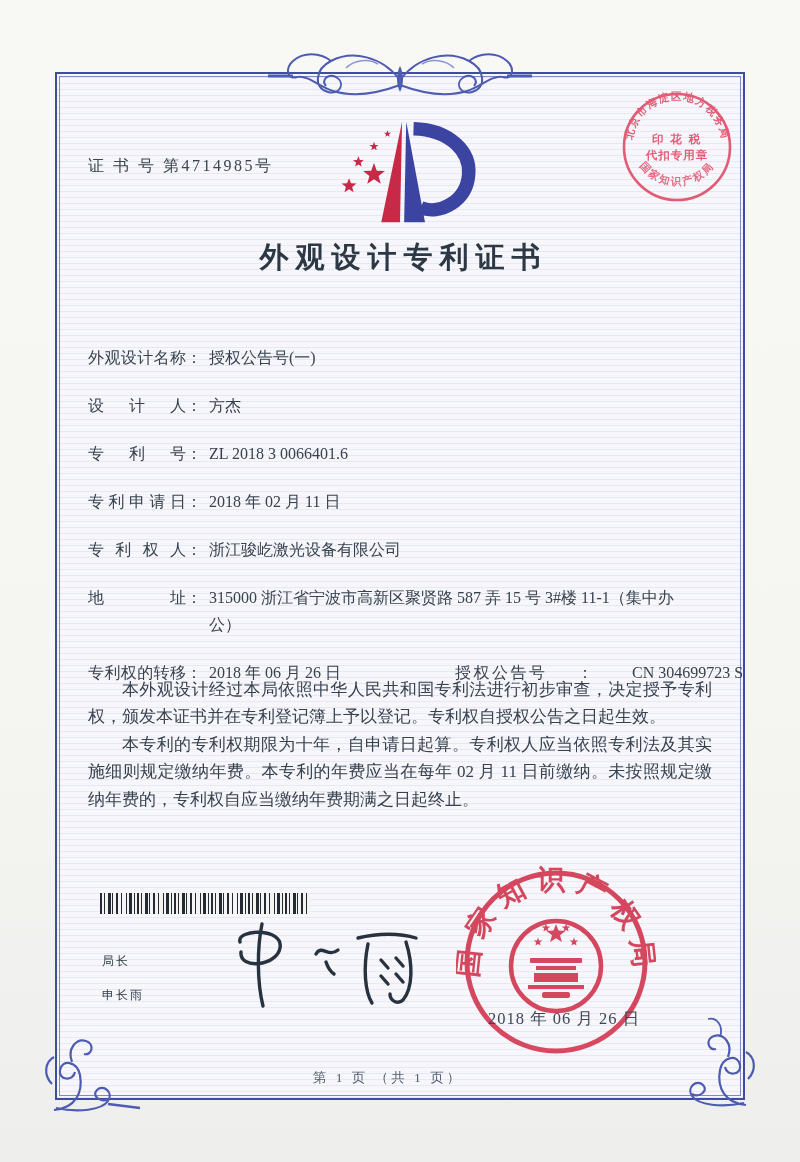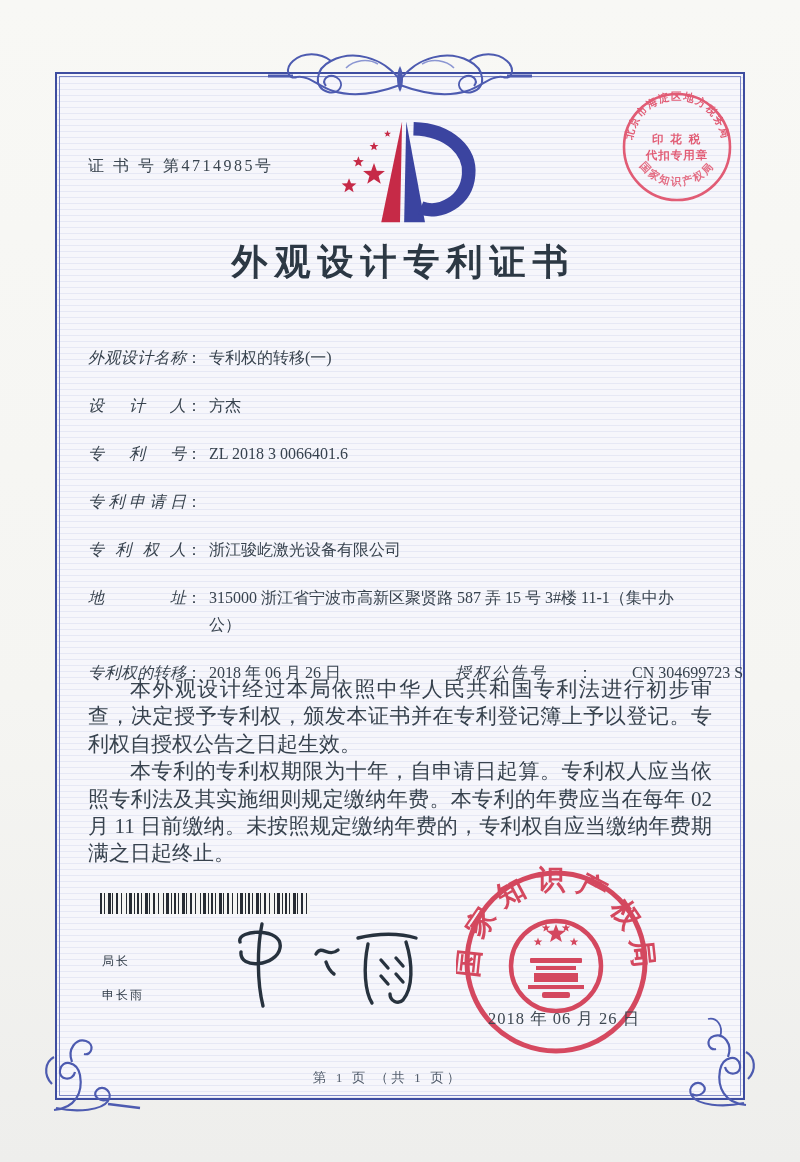--- a/index.html
+++ b/index.html
@@ -27,40 +27,40 @@
     content:"";position:absolute;inset:2px;border:1px solid #7d88c7;pointer-events:none;
   }
   .orn{position:absolute;z-index:3;}
   
   .cert-no{
     position:absolute;left:88px;top:124px;z-index:4;
     font-size:16px;letter-spacing:2.5px;color:#3a4550;margin-top:32px;
   }
   .title{
     position:absolute;left:0;top:238px;width:800px;z-index:4;
-    text-align:center;font-size:36px;font-weight:600;letter-spacing:7px;
+    text-align:center;font-size:29px;font-weight:600;letter-spacing:7px;
     color:#2c3844;text-indent:7px;
   }
   .fields{
     position:absolute;left:88px;top:344px;width:624px;z-index:4;
     font-size:16px;line-height:27px;color:#37424e;
   }
   .frow{display:flex;margin-bottom:21px;}
   .flabel{
     display:inline-block;width:98px;flex:0 0 98px;
-    text-align:justify;text-align-last:justify;font-style:italic;
+    text-align:justify;text-align-last:justify;
   }
   .fcolon{flex:0 0 auto;margin-right:7px;}
   .fvalue{flex:1;max-width:478px;}
   .grant-row{position:relative;}
   .grant-right{position:absolute;left:367px;top:0;display:flex;white-space:nowrap;gap:32px;}
   .grant-right .flabel{width:90px;flex:0 0 90px;}
   .paras{
     position:absolute;left:88px;top:676px;width:624px;z-index:4;
-    font-size:21px;line-height:27.4px;color:#37424e;text-align:justify;
+    font-size:17px;line-height:27.4px;color:#37424e;text-align:justify;
   }
   .paras p{margin:0;text-indent:2em;}
   .barcode{
     position:absolute;left:100px;top:893px;width:210px;height:21px;z-index:4;
     background:repeating-linear-gradient(90deg,
       #262b33 0 2px,  #f4f4f2 2px 4px,
       #262b33 4px 5px, #f4f4f2 5px 8px,
       #262b33 8px 11px,#f4f4f2 11px 12px,
       #262b33 12px 13px,#f4f4f2 13px 16px,
       #262b33 16px 18px,#f4f4f2 18px 21px,
@@ -153,35 +153,36 @@
   </svg>
 
   <div class="cert-no">证 书 号 第4714985号</div>
 
   <div class="title">外观设计专利证书</div>
 
   <div class="fields">
     <div class="frow">
       <span class="flabel">外观设计名称</span>
         <span class="fcolon">：</span>
-      <span class="fvalue">专利权的转移(一)</span>
+      <span class="fvalue">授权公告号(一)</span>
     </div>
     <div class="frow">
       <span class="flabel">设计人</span>
         <span class="fcolon">：</span>
       <span class="fvalue">方杰</span>
     </div>
     <div class="frow">
       <span class="flabel">专利号</span>
         <span class="fcolon">：</span>
       <span class="fvalue">ZL 2018 3 0066401.6</span>
     </div>
     <div class="frow">
       <span class="flabel">专利申请日</span>
         <span class="fcolon">：</span>
+      <span class="fvalue">2018 年 02 月 11 日</span>
     </div>
     <div class="frow">
       <span class="flabel">专利权人</span>
         <span class="fcolon">：</span>
       <span class="fvalue">浙江骏屹激光设备有限公司</span>
     </div>
     <div class="frow">
       <span class="flabel">地址</span>
         <span class="fcolon">：</span>
       <span class="fvalue">315000 浙江省宁波市高新区聚贤路 587 弄 15 号 3#楼 11-1（集中办公）</span>

